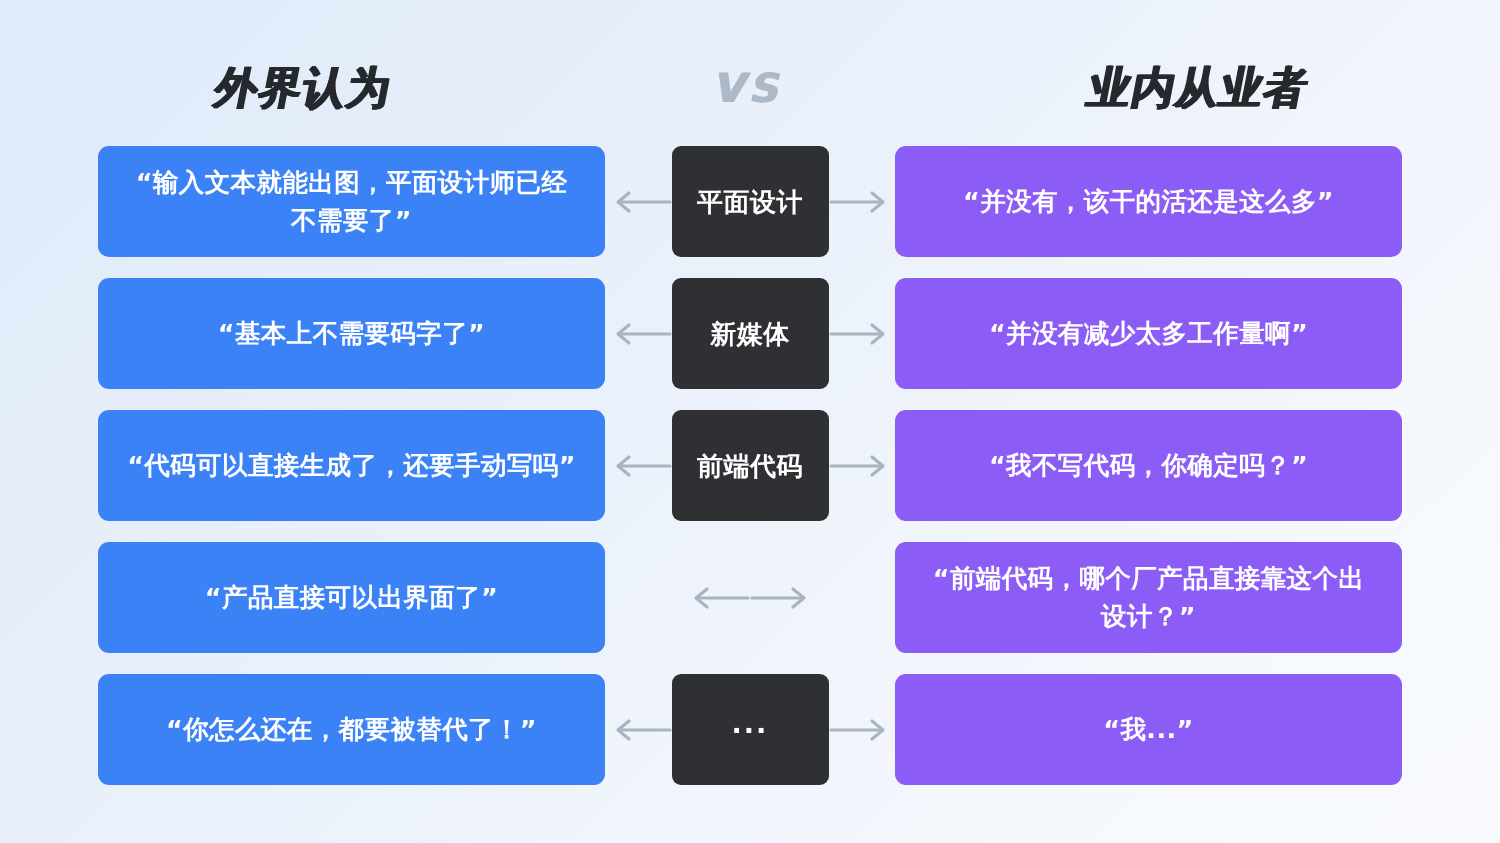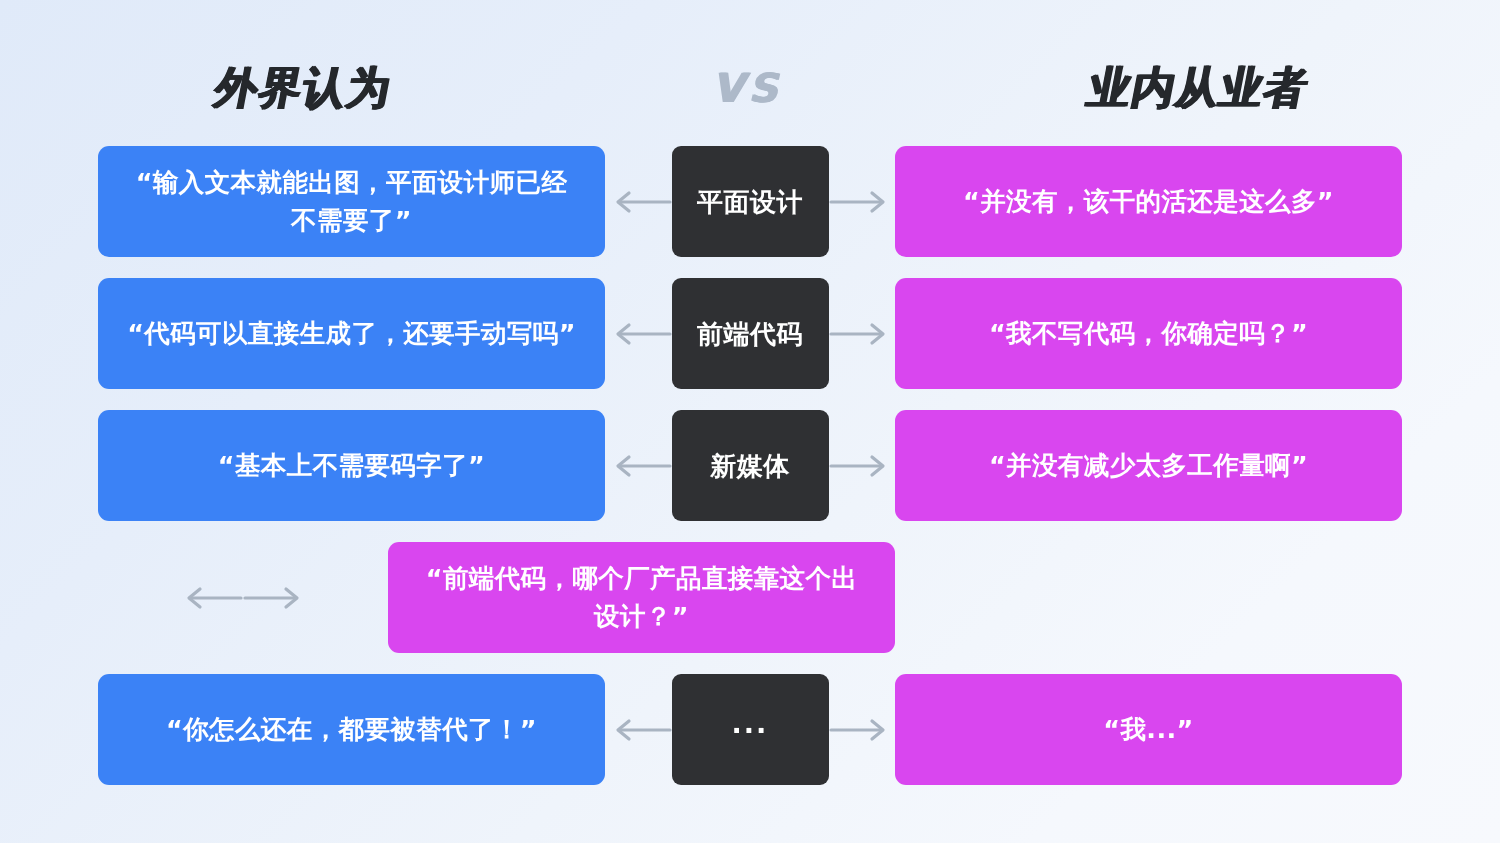--- a/index.html
+++ b/index.html
@@ -93,21 +93,21 @@
     font-size: 25.5px;
     font-weight: 700;
     color: #ffffff;
     line-height: 1.46;
     letter-spacing: 0.4px;
     font-family: "DejaVu Sans", "Liberation Sans", sans-serif;
   }
 
   .left-pad  { width: 98px; flex: 0 0 98px; }
   .card-pink { background: #3b82f6; }
-  .card-blue { background: #d946ef; }
+  .card-blue { background: #8b5cf6; }
 
   
   .center-block {
     width: 290px;
     flex: 0 0 290px;
     display: flex;
     align-items: center;
     justify-content: center;
     gap: 0;
   }
@@ -178,20 +178,42 @@
             <path d="M43 4 L54 13 L43 22" stroke="#a9b4c2" stroke-width="3.2" fill="none" stroke-linecap="round" stroke-linejoin="round"></path>
           </svg>
         </div>
         <div class="quote-card card-blue">
           <span class="qtext">“并没有，该干的活还是这么多”</span>
         </div>
       </div>
       <div class="row">
         <div class="left-pad"></div>
         <div class="quote-card card-pink">
+          <span class="qtext">“基本上不需要码字了”</span>
+        </div>
+        <div class="center-block">
+          <svg class="arrow" viewBox="0 0 58 26">
+            <path d="M56 13 H5" stroke="#a9b4c2" stroke-width="3.2" fill="none" stroke-linecap="round"></path>
+            <path d="M15 4 L4 13 L15 22" stroke="#a9b4c2" stroke-width="3.2" fill="none" stroke-linecap="round" stroke-linejoin="round"></path>
+          </svg>
+          <div class="chip">
+            <span class="chip-label">新媒体</span>
+          </div>
+          <svg class="arrow" viewBox="0 0 58 26">
+            <path d="M2 13 H53" stroke="#a9b4c2" stroke-width="3.2" fill="none" stroke-linecap="round"></path>
+            <path d="M43 4 L54 13 L43 22" stroke="#a9b4c2" stroke-width="3.2" fill="none" stroke-linecap="round" stroke-linejoin="round"></path>
+          </svg>
+        </div>
+        <div class="quote-card card-blue">
+          <span class="qtext">“并没有减少太多工作量啊”</span>
+        </div>
+      </div>
+      <div class="row">
+        <div class="left-pad"></div>
+        <div class="quote-card card-pink">
           <span class="qtext">“代码可以直接生成了，还要手动写吗”</span>
         </div>
         <div class="center-block">
           <svg class="arrow" viewBox="0 0 58 26">
             <path d="M56 13 H5" stroke="#a9b4c2" stroke-width="3.2" fill="none" stroke-linecap="round"></path>
             <path d="M15 4 L4 13 L15 22" stroke="#a9b4c2" stroke-width="3.2" fill="none" stroke-linecap="round" stroke-linejoin="round"></path>
           </svg>
           <div class="chip">
             <span class="chip-label">前端代码</span>
           </div>
@@ -200,41 +222,22 @@
             <path d="M43 4 L54 13 L43 22" stroke="#a9b4c2" stroke-width="3.2" fill="none" stroke-linecap="round" stroke-linejoin="round"></path>
           </svg>
         </div>
         <div class="quote-card card-blue">
           <span class="qtext">“我不写代码，你确定吗？”</span>
         </div>
       </div>
       <div class="row">
         <div class="left-pad"></div>
         <div class="quote-card card-pink">
-          <span class="qtext">“基本上不需要码字了”</span>
-        </div>
-        <div class="center-block">
-          <svg class="arrow" viewBox="0 0 58 26">
-            <path d="M56 13 H5" stroke="#a9b4c2" stroke-width="3.2" fill="none" stroke-linecap="round"></path>
-            <path d="M15 4 L4 13 L15 22" stroke="#a9b4c2" stroke-width="3.2" fill="none" stroke-linecap="round" stroke-linejoin="round"></path>
-          </svg>
-          <div class="chip">
-            <span class="chip-label">新媒体</span>
-          </div>
-          <svg class="arrow" viewBox="0 0 58 26">
-            <path d="M2 13 H53" stroke="#a9b4c2" stroke-width="3.2" fill="none" stroke-linecap="round"></path>
-            <path d="M43 4 L54 13 L43 22" stroke="#a9b4c2" stroke-width="3.2" fill="none" stroke-linecap="round" stroke-linejoin="round"></path>
-          </svg>
-        </div>
-        <div class="quote-card card-blue">
-          <span class="qtext">“并没有减少太多工作量啊”</span>
-        </div>
-      </div>
-      <div class="row">
-        <div class="left-pad"></div>
+          <span class="qtext">“产品直接可以出界面了”</span>
+        </div>
         <div class="center-block">
           <svg class="arrow" viewBox="0 0 58 26">
             <path d="M56 13 H5" stroke="#a9b4c2" stroke-width="3.2" fill="none" stroke-linecap="round"></path>
             <path d="M15 4 L4 13 L15 22" stroke="#a9b4c2" stroke-width="3.2" fill="none" stroke-linecap="round" stroke-linejoin="round"></path>
           </svg>
           <svg class="arrow" viewBox="0 0 58 26">
             <path d="M2 13 H53" stroke="#a9b4c2" stroke-width="3.2" fill="none" stroke-linecap="round"></path>
             <path d="M43 4 L54 13 L43 22" stroke="#a9b4c2" stroke-width="3.2" fill="none" stroke-linecap="round" stroke-linejoin="round"></path>
           </svg>
         </div>

